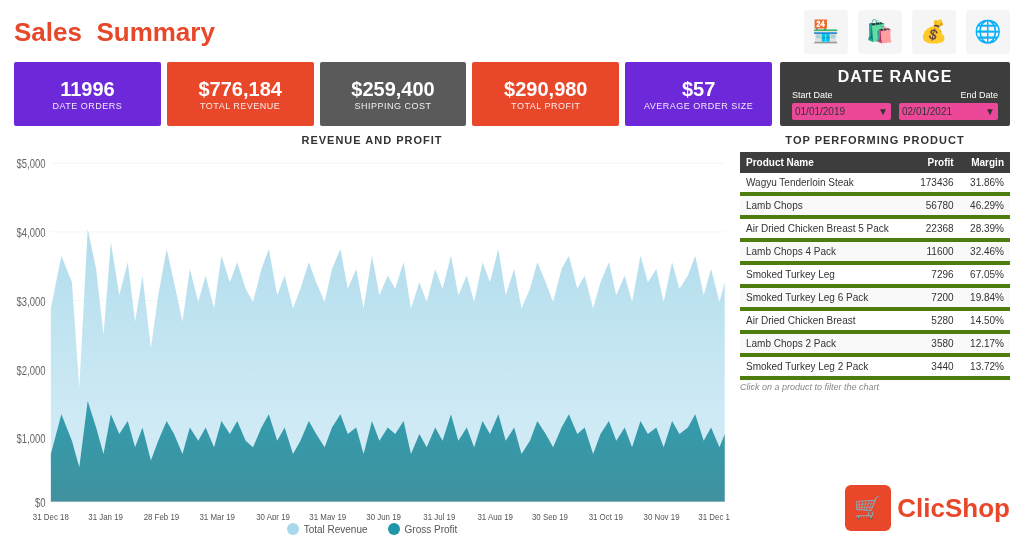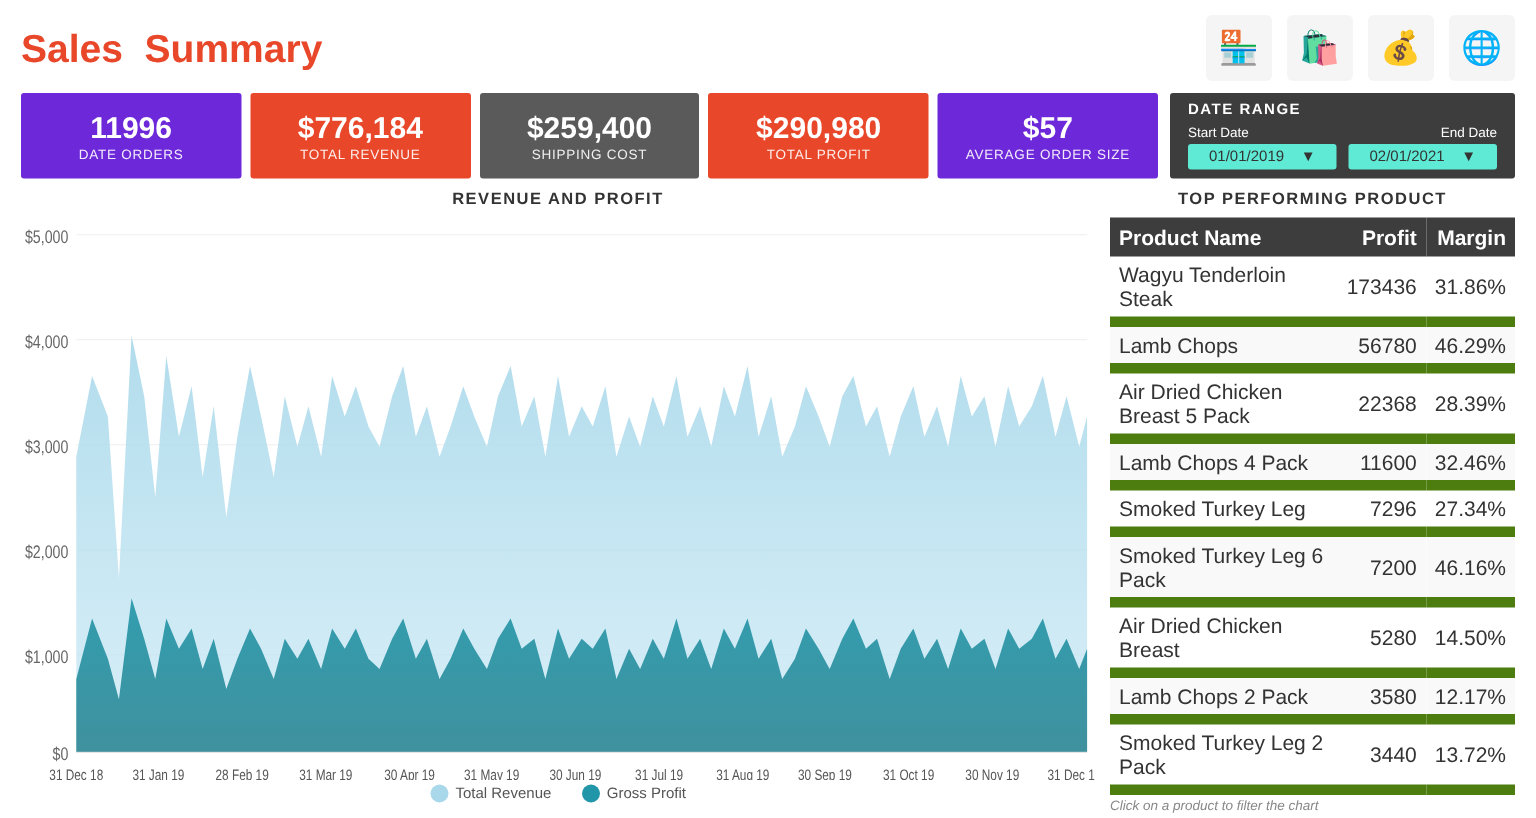--- a/index.html
+++ b/index.html
@@ -90,44 +90,44 @@
     }
     
     .date-range-box {
       background: #3d3d3d;
       color: #fff;
       border-radius: 2px;
       padding: 6px 12px;
       min-width: 230px;
     }
     .date-range-title {
-      text-align: left;
-      font-size: 10px;
+      text-align: center;
+      font-size: 16px;
       font-weight: 700;
       letter-spacing: 1px;
       margin-bottom: 4px;
     }
     .date-range-labels {
       display: flex;
       justify-content: space-between;
       font-size: 9px;
       margin-bottom: 3px;
       text-align: center;
     }
     .date-range-inputs {
       display: flex;
       justify-content: space-between;
       gap: 8px;
     }
     .date-input {
-      background: #5eead4;
+      background: #ec4899;
       color: #333;
       border: none;
       border-radius: 2px;
-      padding: 3px 14px;
+      padding: 3px 3px;
       font-size: 10px;
       flex: 1;
       display: flex;
       align-items: center;
       justify-content: space-between;
     }
     
     .main-content {
       display: flex;
       gap: 10px;
@@ -189,37 +189,37 @@
       text-align: center;
       font-size: 11px;
       font-weight: 700;
       letter-spacing: 1px;
       color: #333;
       margin-bottom: 6px;
     }
     .product-table {
       width: 100%;
       border-collapse: collapse;
-      font-size: 14px;
+      font-size: 10px;
     }
     .product-table thead tr {
       background: #3d3d3d;
       color: #fff;
     }
     .product-table thead th {
       padding: 5px 6px;
       text-align: left;
       font-weight: 600;
     }
     .product-table thead th:last-child,
     .product-table thead th:nth-child(2) {
       text-align: right;
     }
     .product-table tbody tr {
-      border-bottom: 7px solid #4d7c0f;
+      border-bottom: 4px solid #4d7c0f;
     }
     .product-table tbody tr:nth-child(even) {
       background: #f9f9f9;
     }
     .product-table tbody td {
       padding: 4px 6px;
       color: #333;
     }
     .product-table tbody td:nth-child(2),
     .product-table tbody td:nth-child(3) {
@@ -411,26 +411,26 @@
       <td>28.39%</td>
     </tr>
               <tr>
       <td>Lamb Chops 4 Pack</td>
       <td>11600</td>
       <td>32.46%</td>
     </tr>
               <tr>
       <td>Smoked Turkey Leg</td>
       <td>7296</td>
-      <td>27.34%</td>
+      <td>67.05%</td>
     </tr>
               <tr>
       <td>Smoked Turkey Leg 6 Pack</td>
       <td>7200</td>
-      <td>46.16%</td>
+      <td>19.84%</td>
     </tr>
               <tr>
       <td>Air Dried Chicken Breast</td>
       <td>5280</td>
       <td>14.50%</td>
     </tr>
               <tr>
       <td>Lamb Chops 2 Pack</td>
       <td>3580</td>
       <td>12.17%</td>

